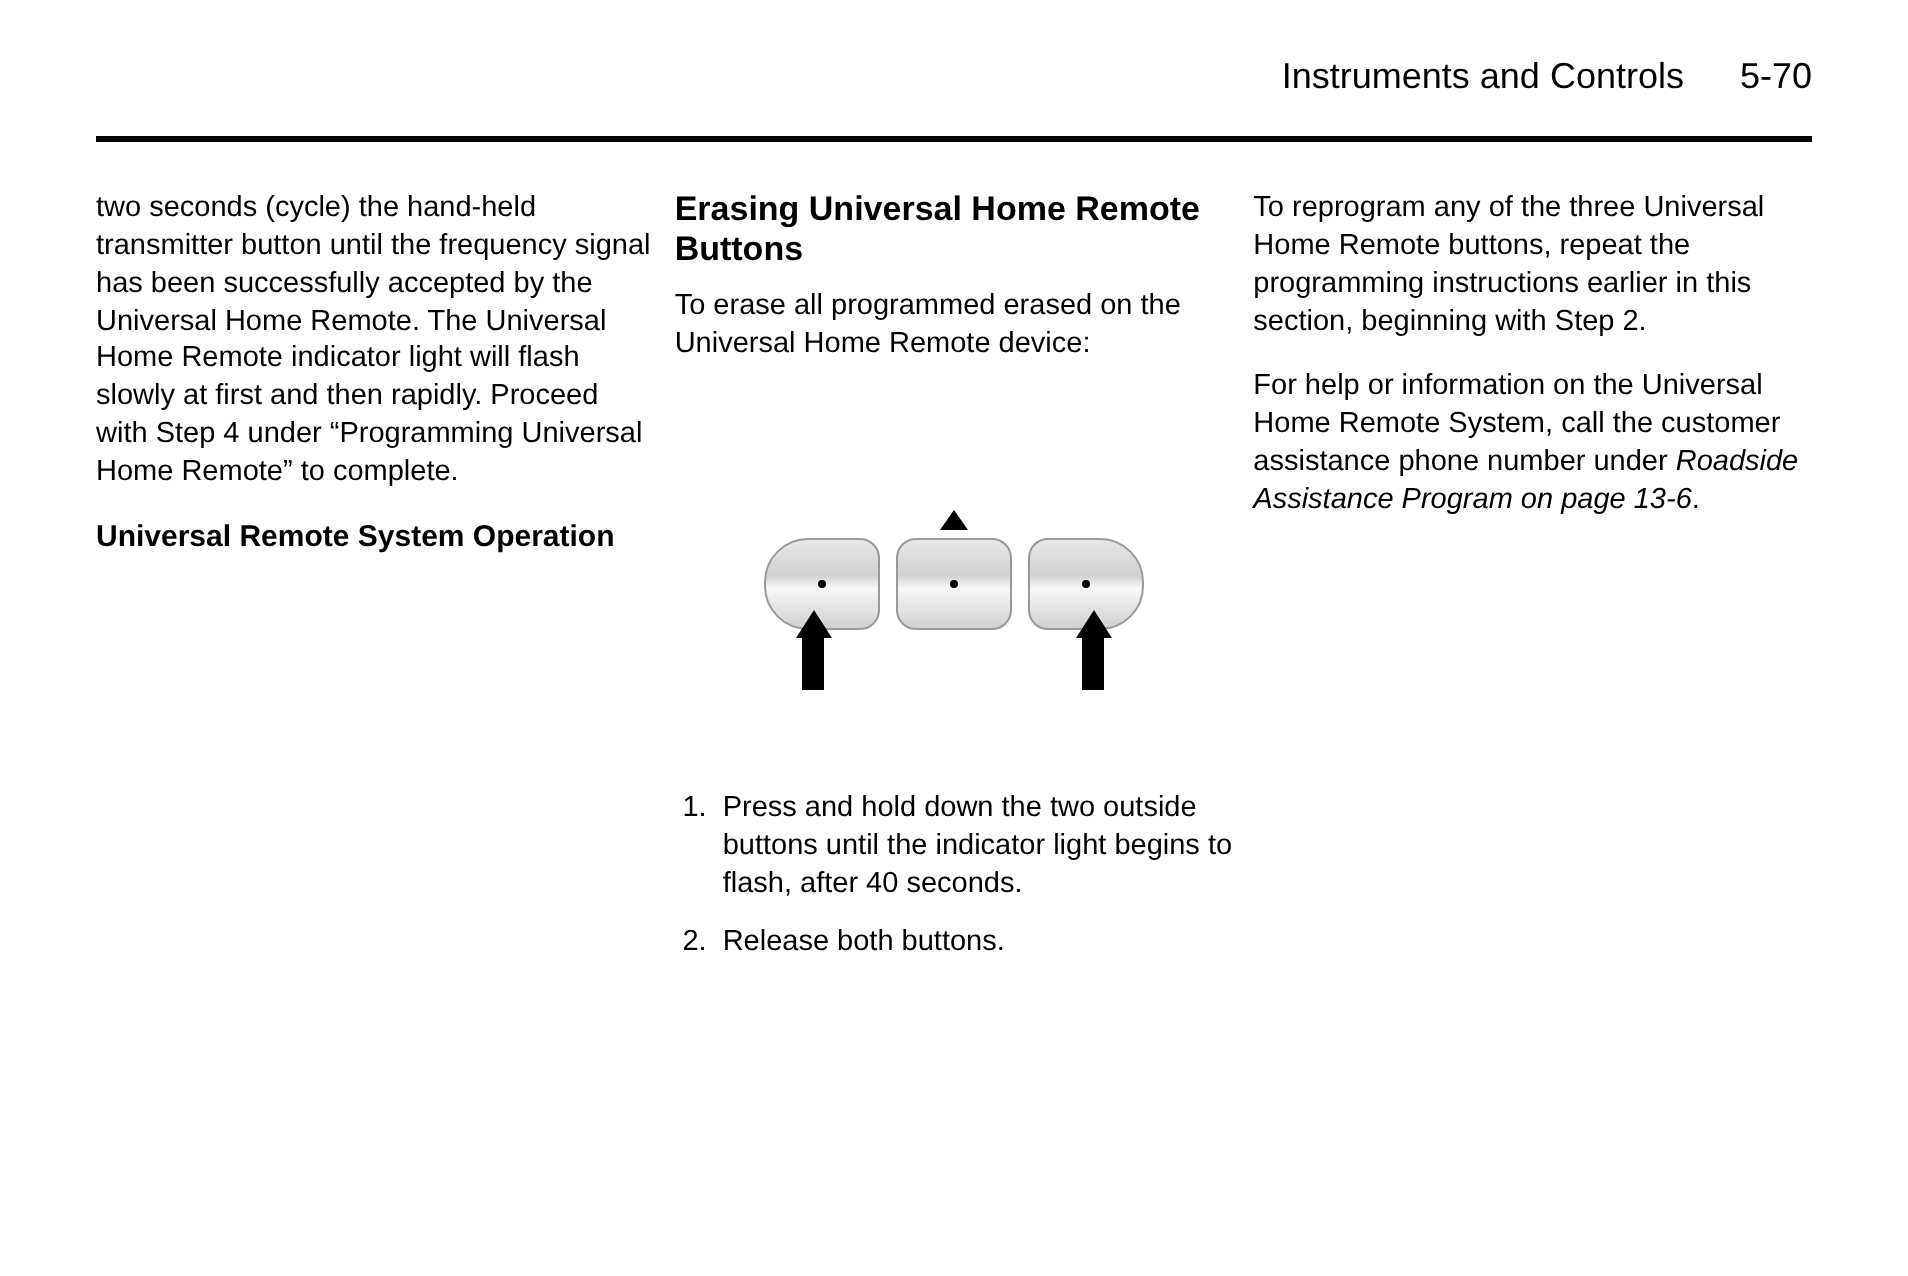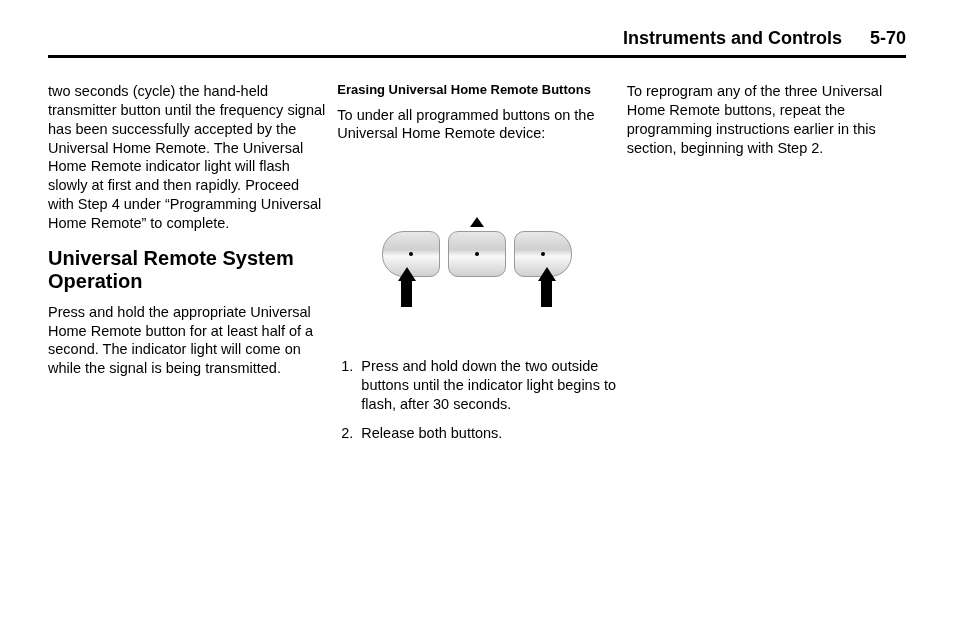--- a/index.html
+++ b/index.html
@@ -19,48 +19,48 @@
     .header-rule-container {
       display: flex;
       flex-direction: column;
       margin-bottom: 24px;
     }
     .page-header {
       display: flex;
       justify-content: flex-end;
       gap: 28px;
       font-size: 18px;
-      font-weight: bold;
-      padding-bottom: 6px;
+      font-weight: normal;
+      padding-bottom: 19px;
     }
     .hr-thick {
       border-top: 3px solid #000;
     }
     .columns {
       display: flex;
       gap: 10px;
     }
     .col {
       flex: 1;
       min-width: 0;
       font-size: 14.5px;
       line-height: 1.3;
     }
     .para {
       margin-bottom: 14px;
     }
     h2.section-title {
-      font-size: 20px;
+      font-size: 15px;
       font-weight: bold;
       margin-top: 10px;
       margin-bottom: 10px;
       line-height: 1.15;
     }
     h3.sub-title {
-      font-size: 13px;
+      font-size: 17px;
       font-weight: bold;
       margin-bottom: 8px;
       line-height: 1.2;
     }
     .italic {
       font-style: italic;
     }
     .remote-figure {
       width: 100%;
       height: 180px;
@@ -150,26 +150,25 @@
     <span>5-70</span>
   </div>
   <div class="hr-thick"></div>
 </div>
 
 <div class="columns">
 
   <div class="col">
     <p class="para">two seconds (cycle) the hand-held transmitter button until the frequency signal has been successfully accepted by the Universal Home Remote. The Universal Home Remote indicator light will flash slowly at first and then rapidly. Proceed with Step 4 under “Programming Universal Home Remote” to complete.</p>
     <h2 class="section-title">Universal Remote System Operation</h2>
-    <p class="para">Press and hold the appropriate Universal Home Remote button for at least half of a second. The indicator light will come on while the signal is being transmitted.</p>
   </div>
 
   <div class="col">
     <h3 class="sub-title">Erasing Universal Home Remote Buttons</h3>
-    <p class="para">To under all programmed buttons on the Universal Home Remote device:</p>
+    <p class="para">To erase all programmed erased on the Universal Home Remote device:</p>
 
     <div class="remote-figure">
       <div class="triangle-up"></div>
       <div class="buttons-row">
         <div class="remote-btn left">
             <div class="dot"></div>
           </div>
         <div class="remote-btn mid">
             <div class="dot"></div>
           </div>
@@ -181,22 +180,25 @@
             <div class="arrow-stem"></div>
         </div>
         <div class="arrow-up arrow-positioned r">
           <div class="arrow-head"></div>
             <div class="arrow-stem"></div>
         </div>
       </div>
     </div>
 
     <ol class="steps">
-      <li>Press and hold down the two outside buttons until the indicator light begins to flash, after 30 seconds.</li>
+      <li>Press and hold down the two outside buttons until the indicator light begins to flash, after 40 seconds.</li>
       <li>Release both buttons.</li>
     </ol>
   </div>
 
   <div class="col">
     <p class="para">To reprogram any of the three Universal Home Remote buttons, repeat the programming instructions earlier in this section, beginning with Step 2.</p>
+    <p class="para">
+      <span>For help or information on the Universal Home Remote System, call the customer assistance phone number under </span><span class="italic">Roadside Assistance Program on page 13-6</span><span>.</span>
+    </p>
   </div>
 
 </div>
 
 </body></html>

